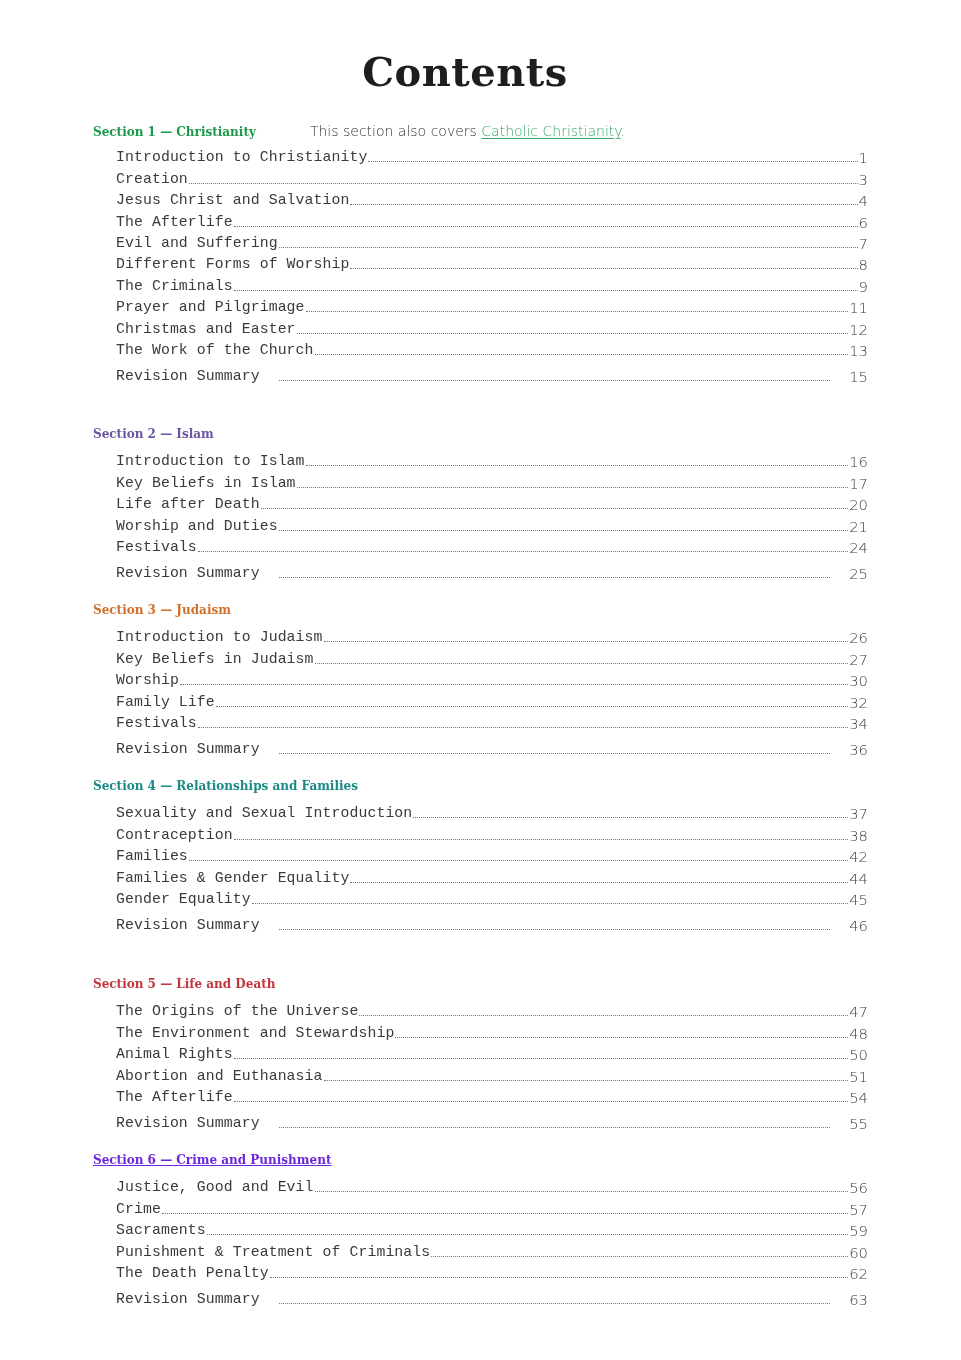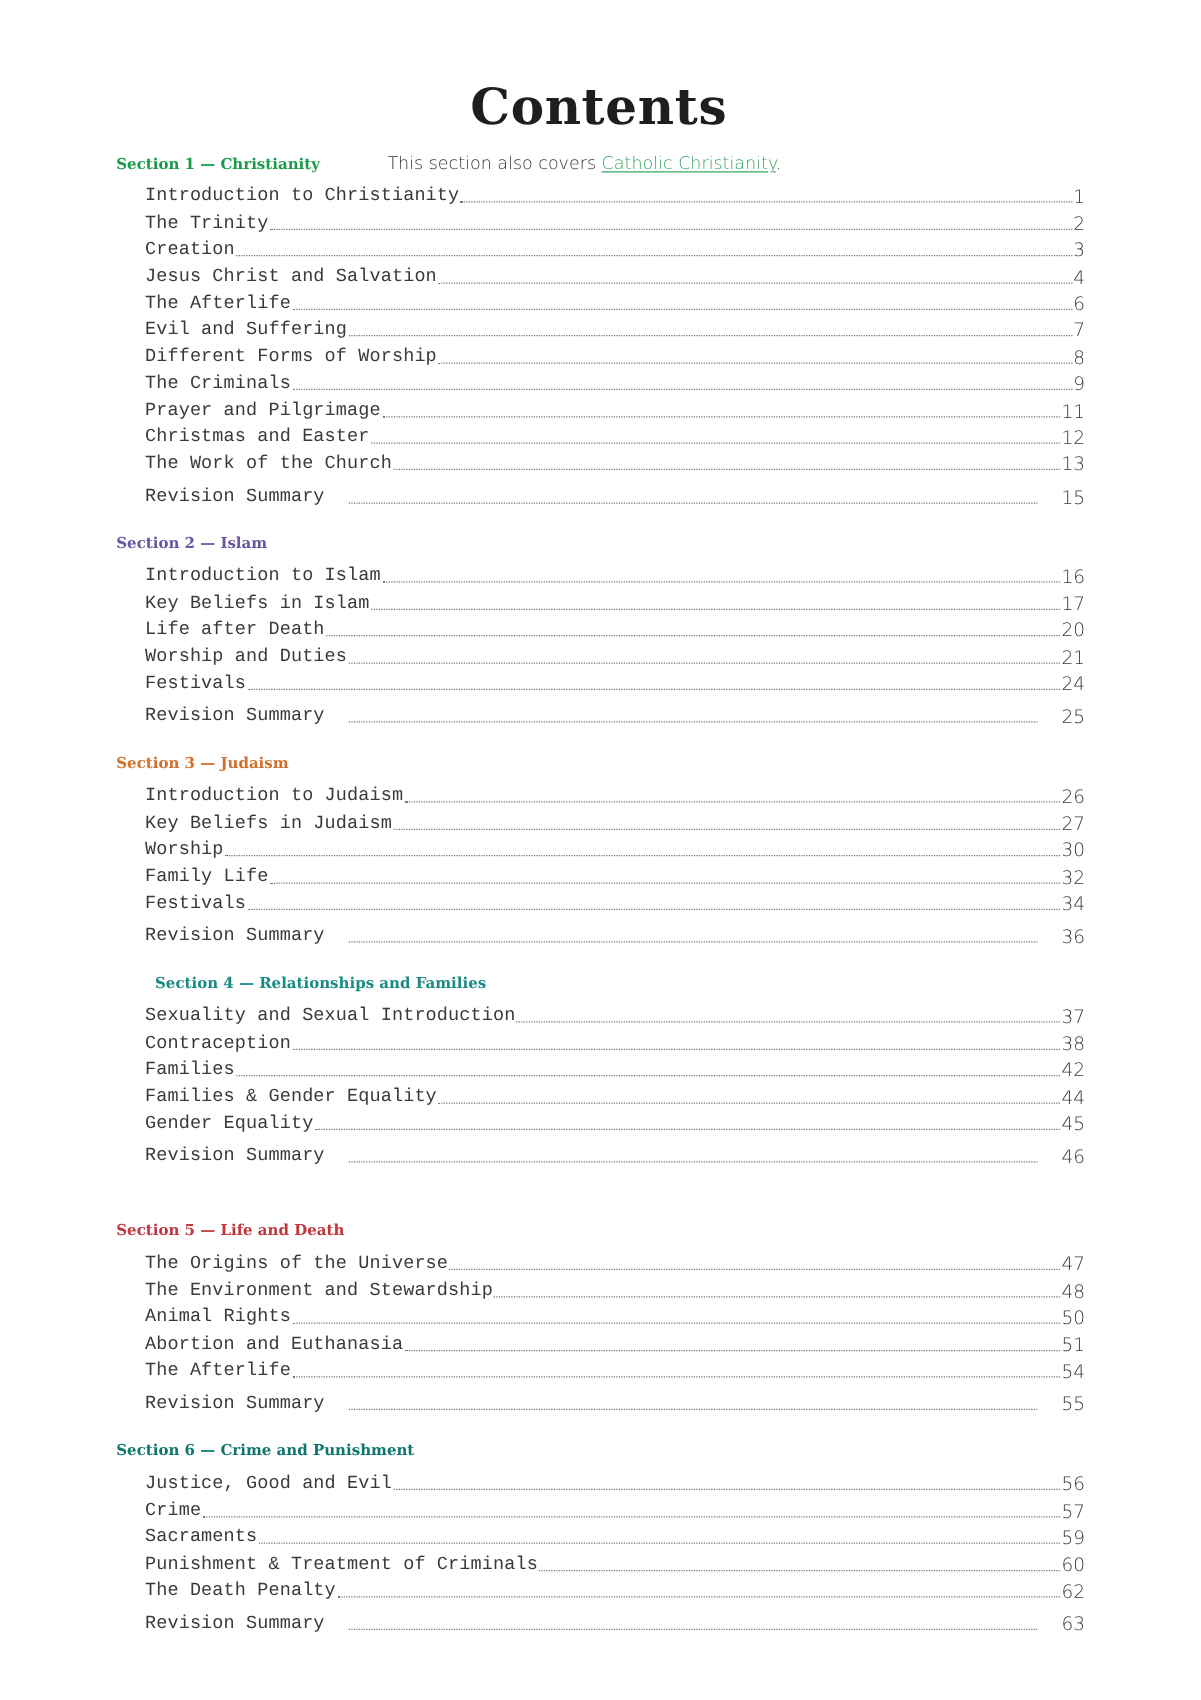--- a/index.html
+++ b/index.html
@@ -1,17 +1,17 @@
 <!DOCTYPE html>
 <html><head>
   <meta charset="utf-8">
   <style>
     html, body { margin: 0; padding: 0; background: #ffffff; }
     body { width: 961px; height: 1360px; position: relative; overflow: hidden; font-family: "DejaVu Sans", sans-serif; color: #2b2b2b; }
-    .page-title { position: absolute; left: 0; width: 930px; top: 48px; text-align: center; font-family: "DejaVu Serif", serif; font-weight: bold; font-size: 40px; color: #1e1e1e; letter-spacing: 0.5px; margin: 14px; }
+    .page-title { position: absolute; left: 0; width: 930px; top: 48px; text-align: center; font-family: "DejaVu Serif", serif; font-weight: bold; font-size: 40px; color: #1e1e1e; letter-spacing: 0.5px; margin: 0; }
     .section { position: absolute; left: 93px; width: 775px; }
     .sec-head { height: 22px; display: flex; align-items: baseline; }
     .sec-title { font-family: "DejaVu Serif", serif; font-weight: bold; font-size: 12px; white-space: nowrap; }
     .sec-note { margin-left: 54px; font-size: 14px; color: #333; font-weight: 300; white-space: nowrap; }
     .sec-note a { text-decoration: underline; text-underline-offset: 2px; }
     .entry { height: 21.4px; display: flex; align-items: flex-end; margin-left: 23px; font-size: 14.8px; color: #3a3a3a; line-height: 17px; }
     .entry.rev { margin-top: 5px; gap: 18px; }
     .entry .label { white-space: nowrap; flex: 0 0 auto; font-weight: 300; letter-spacing: 0.1px; font-family: Liberation Mono, monospace; }
     .entry .leader { flex: 1 1 auto; border-bottom: 1px dotted #777; margin: 0 1px 4px 1px; height: 1px; }
     .entry .page { flex: 0 0 auto; white-space: nowrap; text-align: right; font-weight: 300; }
@@ -25,25 +25,20 @@
   <div class="sec-head">
     <span class="sec-title" style="color: rgb(26, 154, 74);">Section 1 — Christianity</span>
     <span class="sec-note"><span>This section also covers </span><a style="color: rgb(58, 165, 101);">Catholic Christianity</a><span>.</span></span>
   </div>
   <div class="entry">
       <span class="label">Introduction to Christianity</span>
       <span class="leader"></span>
       <span class="page">1</span>
     </div>
   <div class="entry">
-      <span class="label">The Trinity</span>
-      <span class="leader"></span>
-      <span class="page">2</span>
-    </div>
-  <div class="entry">
       <span class="label">Creation</span>
       <span class="leader"></span>
       <span class="page">3</span>
     </div>
   <div class="entry">
       <span class="label">Jesus Christ and Salvation</span>
       <span class="leader"></span>
       <span class="page">4</span>
     </div>
   <div class="entry">
@@ -155,21 +150,21 @@
     </div>
   <div class="entry rev">
       <span class="label">Revision Summary</span>
       <span class="leader"></span>
       <span class="page">36</span>
     </div>
 </div>
 
 <div class="section" style="top:779px;">
   <div class="sec-head">
-    <span class="sec-title" style="color: rgb(26, 138, 132); margin-left: 31px;">Section 4 — Relationships and Families</span>
+    <span class="sec-title" style="color: rgb(26, 138, 132);">Section 4 — Relationships and Families</span>
   </div>
   <div class="entry">
       <span class="label">Sexuality and Sexual Introduction</span>
       <span class="leader"></span>
       <span class="page">37</span>
     </div>
   <div class="entry">
       <span class="label">Contraception</span>
       <span class="leader"></span>
       <span class="page">38</span>
@@ -227,21 +222,21 @@
     </div>
   <div class="entry rev">
       <span class="label">Revision Summary</span>
       <span class="leader"></span>
       <span class="page">55</span>
     </div>
 </div>
 
 <div class="section" style="top:1153px;">
   <div class="sec-head">
-    <span class="sec-title" style="color: #0f766e;">Section 6 — Crime and Punishment</span>
+    <span class="sec-title" style="color: #6d28d9; text-decoration: underline;">Section 6 — Crime and Punishment</span>
   </div>
   <div class="entry">
       <span class="label">Justice, Good and Evil</span>
       <span class="leader"></span>
       <span class="page">56</span>
     </div>
   <div class="entry">
       <span class="label">Crime</span>
       <span class="leader"></span>
       <span class="page">57</span>

